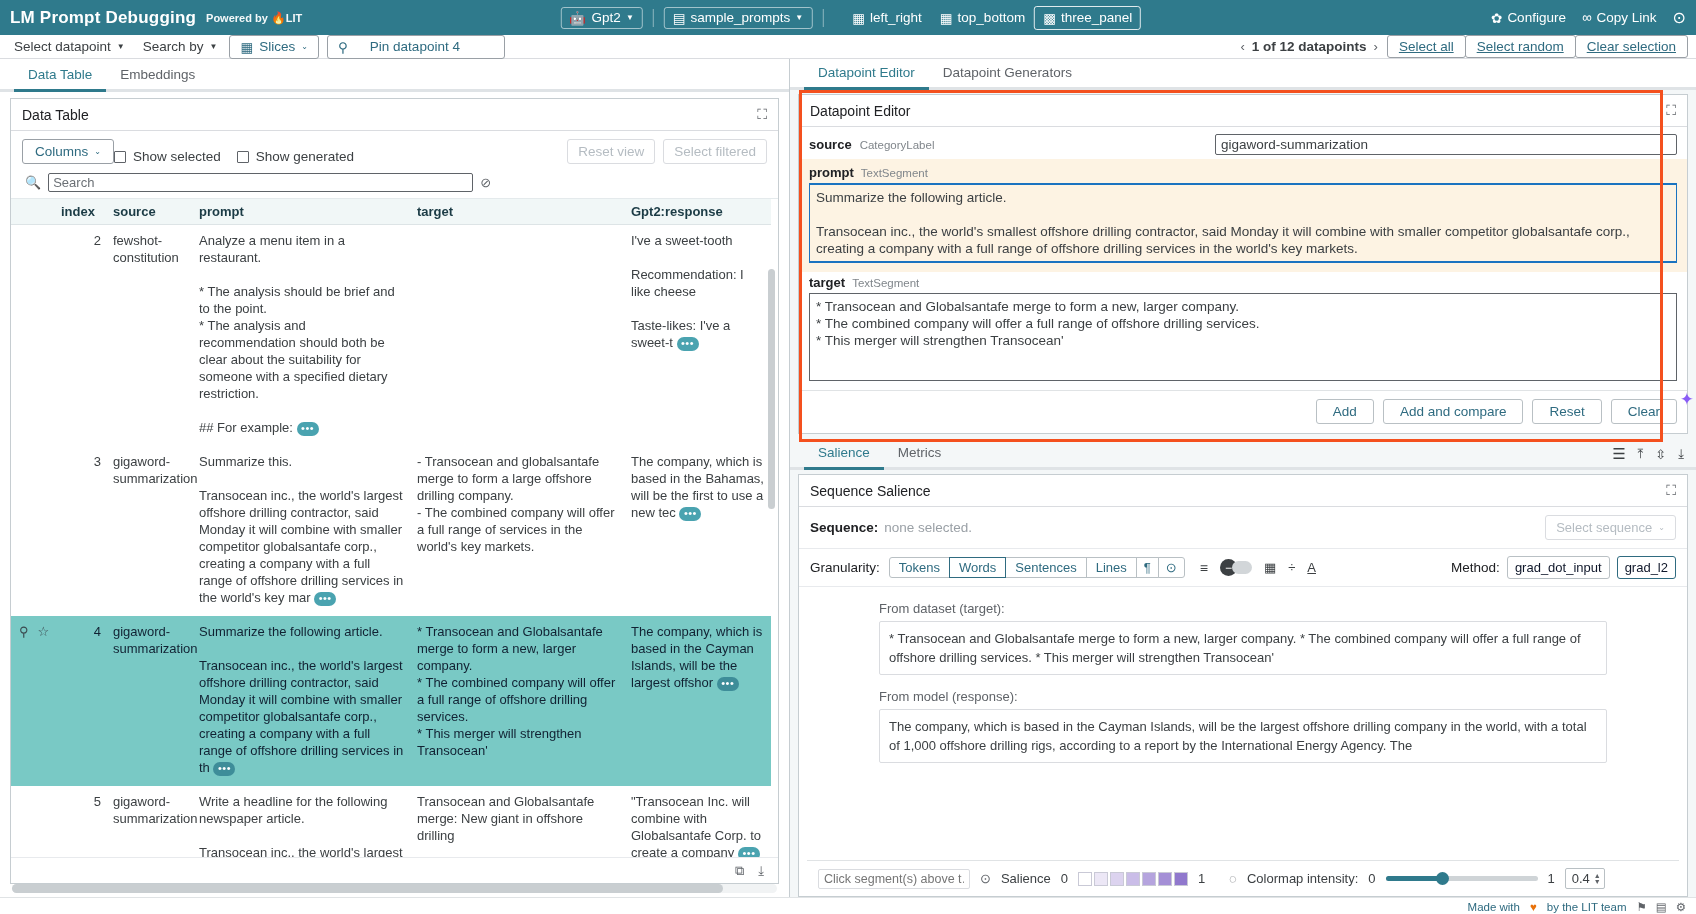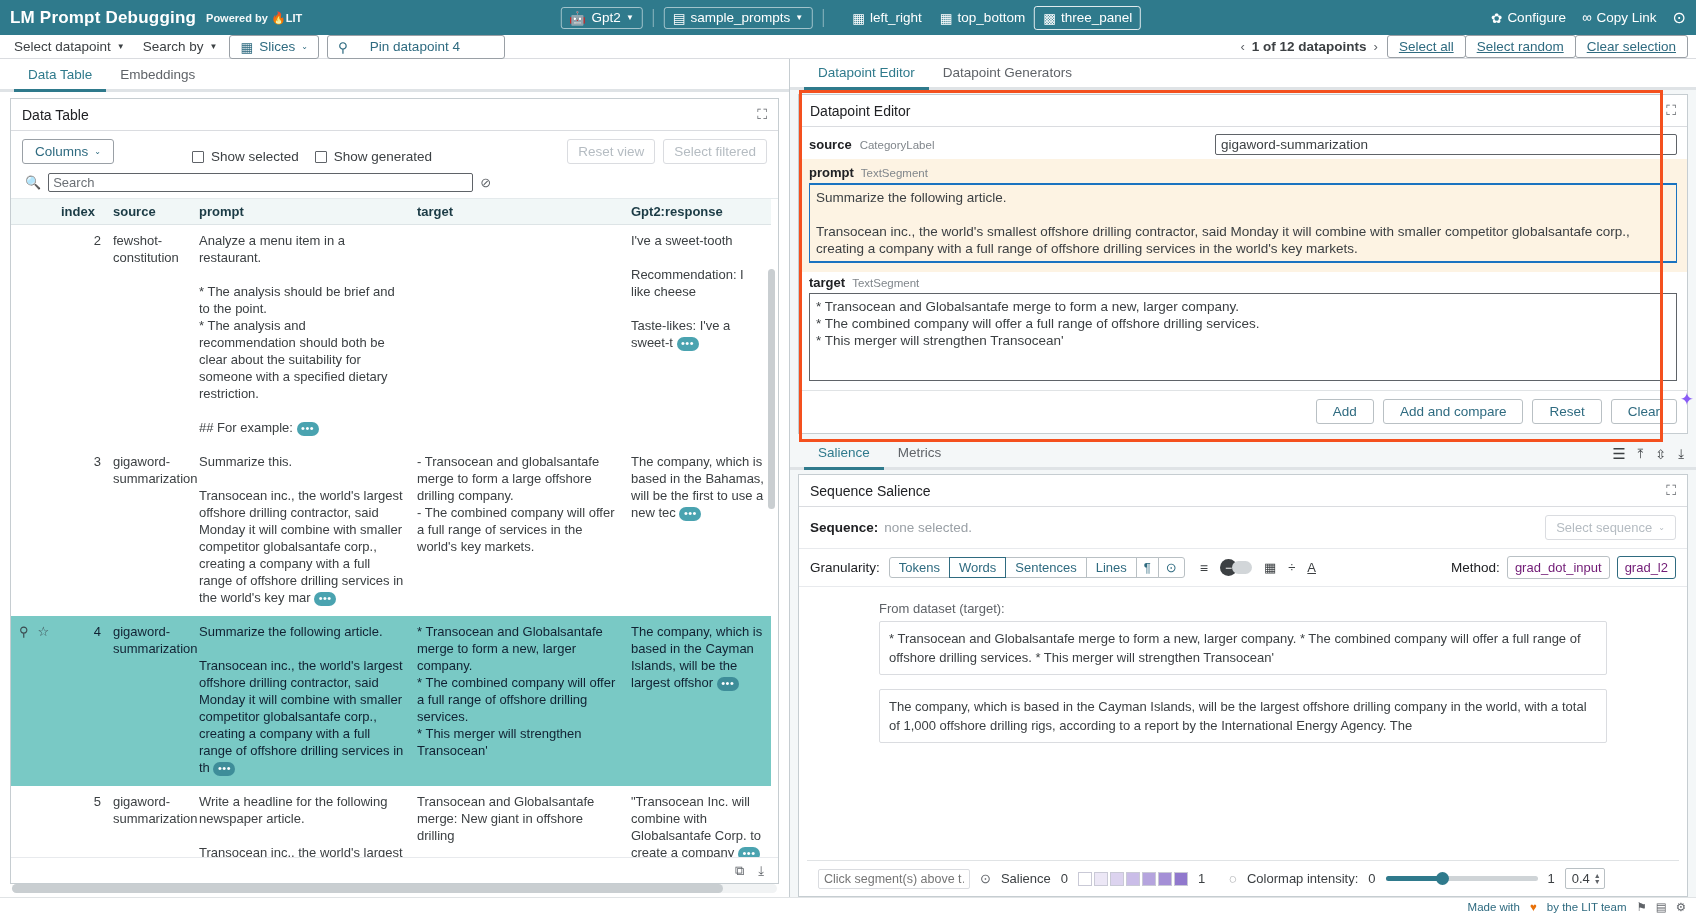--- a/index.html
+++ b/index.html
@@ -139,21 +139,21 @@
   .expand-icon { color:#5f6368; cursor:pointer; }
 
   .dt-controls {
     display:flex; align-items:flex-end; padding: 8px 11px 4px 11px; gap: 0;
   }
   .columns-btn {
     border:1px solid #9aa0a6; border-radius:3px; background:#fff;
     color:#2f6b80; font-size:13.5px; padding:4px 12px; cursor:pointer;
     display:flex; align-items:center; gap:6px;
   }
-  .checks { display:flex; align-items:center; gap:16px; margin-left: 78px;}
+  .checks { display:flex; align-items:center; gap:16px; }
   .chk { display:flex; align-items:center; gap:7px; font-size:13.5px; color:#3c4043; cursor:pointer;}
   .box { width: 12px; height:12px; border:1.6px solid #5f6368; border-radius:1px; display:inline-block;}
   .dt-right { margin-left:auto; display:flex; gap:8px;}
   .ghost-btn {
     border:1px solid #dadce0; border-radius:3px; background:#fff;
     color:#b5bcc2; font-size:13.5px; padding:4px 10px; cursor:default; white-space:nowrap;
   }
 
   .searchrow { display:flex; align-items:center; gap:7px; padding: 5px 11px 6px 14px;}
   .search-input {
@@ -282,21 +282,21 @@
   }
   .gran-btn:first-child { margin-left:0; border-radius:3px 0 0 3px;}
   .gran-btn.sel { border:1.6px solid #2f6b80; color:#2f6b80; position:relative; z-index:2;}
   .gran-btn.sq { padding:2px 7px; }
   .gran-btn:last-child { border-radius: 0 3px 3px 0;}
   .tool-icons { display:flex; align-items:center; gap:12px; margin-left:6px; color:#3c4043;}
   .toggle-pill { display:flex; align-items:center;}
   .toggle-knob { width:17px;height:17px;border-radius:50%;background:#3c4043; display:flex;align-items:center;justify-content:center;color:#fff;font-size:12px;}
   .toggle-track { width:20px;height:13px;border-radius:7px;background:#d2d6d9; margin-left:-5px;}
   .method-wrap { margin-left:auto; display:flex; align-items:center; gap:7px;}
-  .method-btn { border:1px solid #b9c0c4; border-radius:3px; background:#fff; color:#701a75; font-size:13px; padding:3px 7px; cursor:pointer;}
+  .method-btn { border:1px solid #b9c0c4; border-radius:3px; background:#fff; color:#0f172a; font-size:13px; padding:3px 7px; cursor:pointer;}
   .method-btn.sel { border:1.6px solid #2f6b80; }
 
   .choose-box { padding: 14px 0 4px 0; }
   .choose-title { text-align:center; font-size:18px; color:#3c4043; margin-bottom:12px;}
   .choose-sub { font-size:13px; color:#5f6368; margin: 0 0 5px 80px;}
   .choose-field {
     margin: 0 80px 14px 80px; border:1px solid #dadce0; border-radius:2px;
     padding: 7px 9px; font-size:13px; line-height:19px; color:#3c4043; background:#fff;
   }
 
@@ -642,20 +642,21 @@
         <div class="method-wrap">
           <span>Method:</span>
           <button class="method-btn">grad_dot_input</button>
           <button class="method-btn sel">grad_l2</button>
         </div>
       </div>
 
       <div class="choose-box">
         <div class="choose-sub">From dataset (target):</div>
         <div class="choose-field">* Transocean and Globalsantafe merge to form a new, larger company. * The combined company will offer a full range of offshore drilling services. * This merger will strengthen Transocean'</div>
+        <div class="choose-sub">From model (response):</div>
         <div class="choose-field">The company, which is based in the Cayman Islands, will be the largest offshore drilling company in the world, with a total of 1,000 offshore drilling rigs, according to a report by the International Energy Agency. The</div>
       </div>
 
       <div class="sal-footer">
         <input class="sal-input" placeholder="Click segment(s) above t…" style="">
         <span style="color:#5f6368;">⊙</span>
         <span>Salience</span>
         <span>0</span>
         <span class="swatches">
           <span class="sw" style="background:#ffffff"></span>

